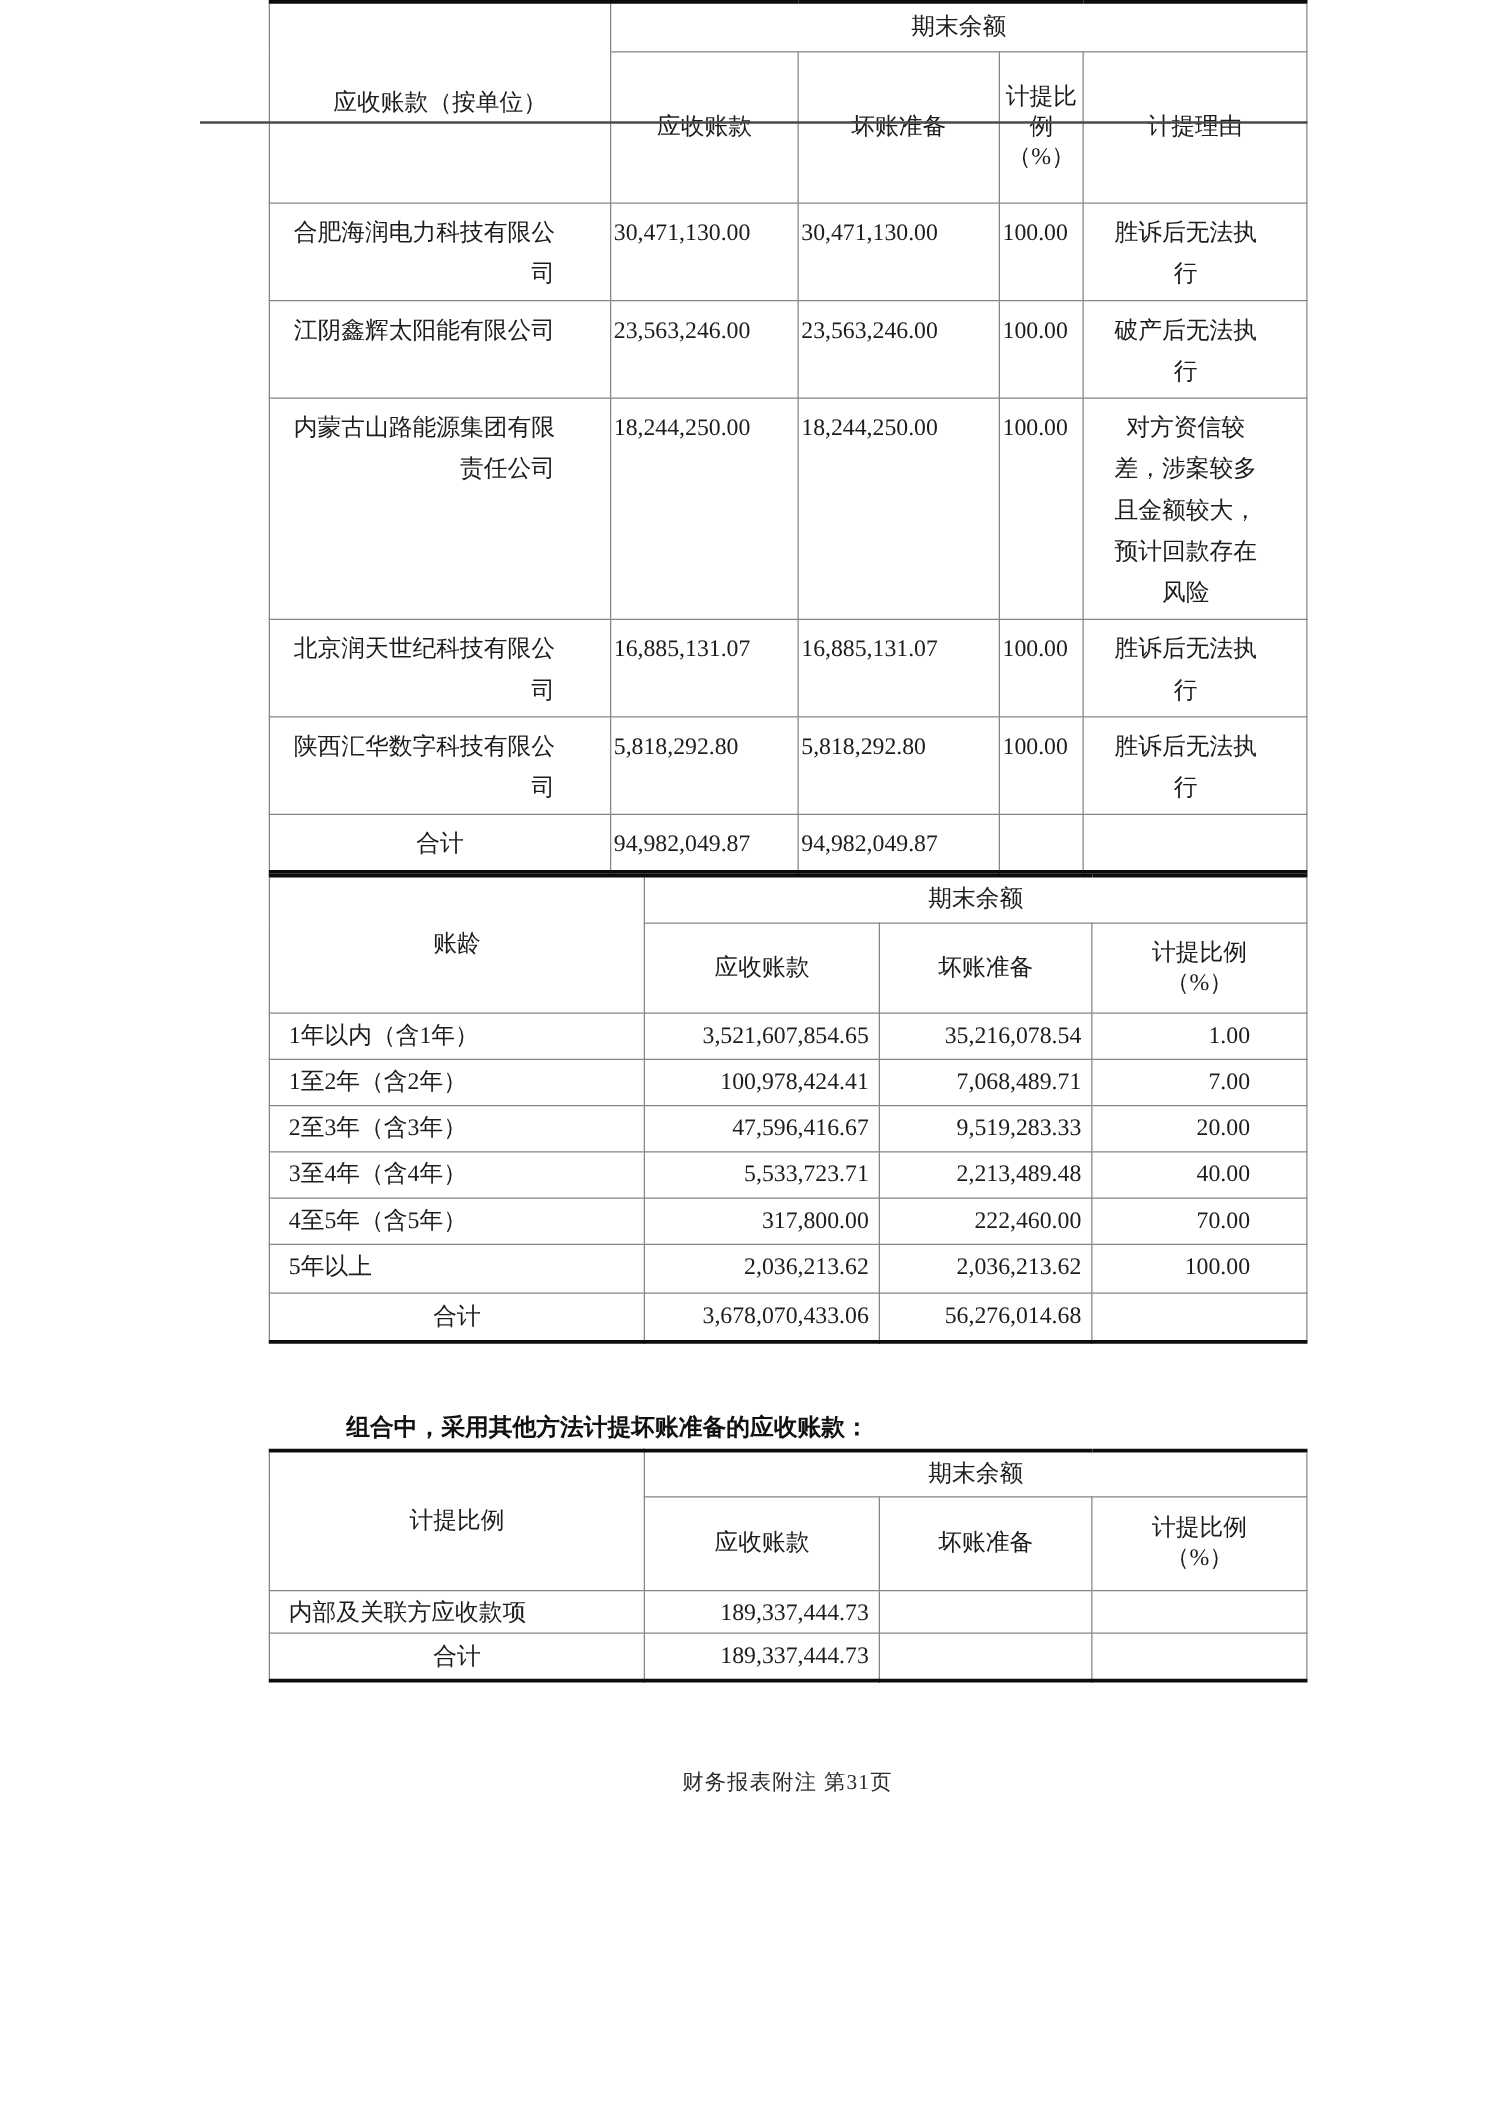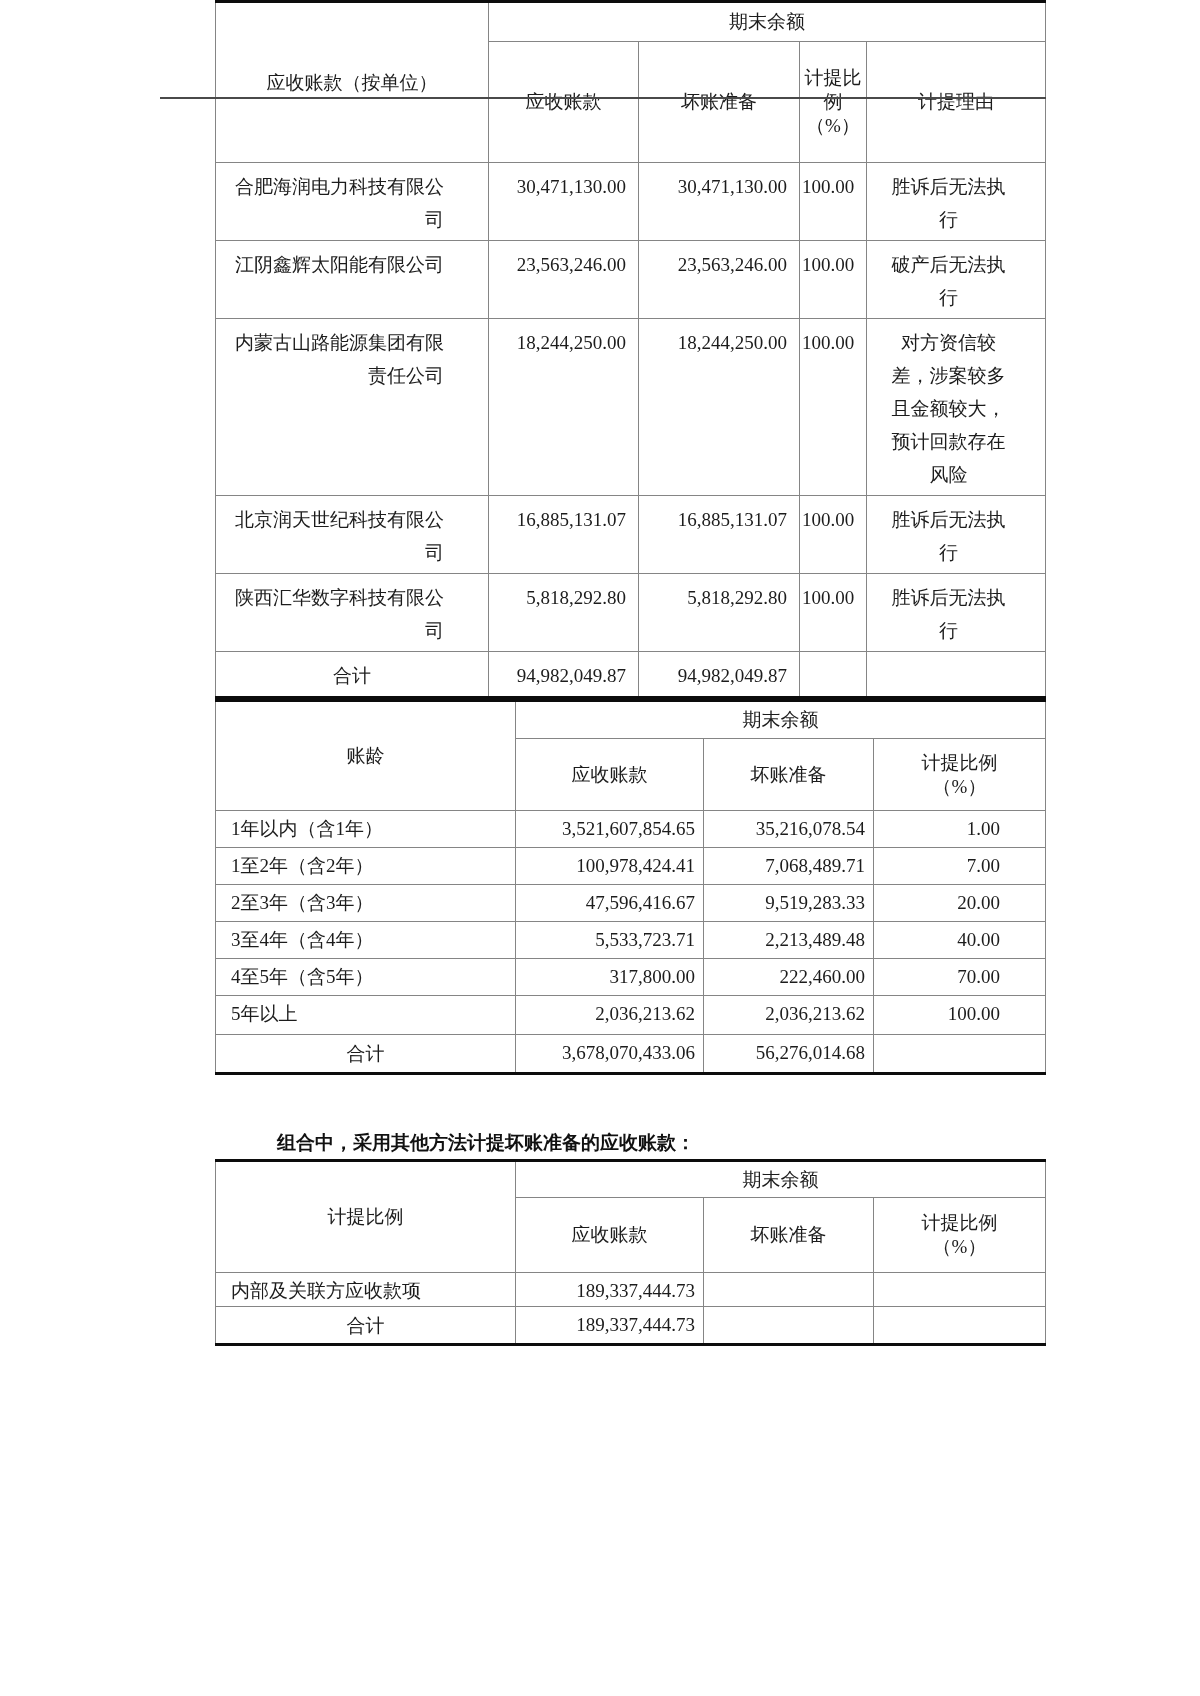--- a/index.html
+++ b/index.html
@@ -34,21 +34,21 @@
     font-weight:normal;
     overflow:hidden;
   }
   th.colhead{text-align:center;vertical-align:middle;line-height:24px;}
   th.pre{white-space:pre-line;}
   .ratio-head1{line-height:40px;}
   .ratio-head2{line-height:36px;}
 
   
   .t1 .name{vertical-align:top;text-align:right;padding:7px 44px 4px 14px;line-height:33px;}
-  .t1 .num{vertical-align:top;text-align:right;padding:7px 12px 4px 2px;line-height:33px;}
+  .t1 .num{vertical-align:top;text-align:left;padding:7px 12px 4px 2px;line-height:33px;}
   .t1 .ratio1{padding-right:13px;}
   .t1 .reason{vertical-align:top;text-align:center;padding:7px 35px 4px 20px;line-height:33px;}
   .t1 .tlabel{vertical-align:top;text-align:center;padding-top:7px;line-height:33px;}
 
   
   .t2 .aging,.t3 .pname{vertical-align:top;text-align:left;padding:5px 4px 2px 15px;line-height:26px;}
   .t2 .num2,.t3 .num2{vertical-align:top;text-align:right;padding:5px 8px 2px 2px;line-height:26px;}
   .t2 .ratio2,.t3 .ratio2{vertical-align:top;text-align:right;padding:5px 45px 2px 2px;line-height:26px;}
   .t2 .tlabel2,.t3 .tlabel2{vertical-align:top;text-align:center;padding-top:6px;line-height:26px;}
 
@@ -229,15 +229,16 @@
         </tr>
         <tr style="height:38px">
           <td class="tlabel2">合计</td>
           <td class="num2">189,337,444.73</td>
           <td class="num2"></td>
           <td class="ratio2"></td>
         </tr>
       </tbody>
     </table>
 
+    <div class="page-footer">财务报表附注 第31页</div>
 
   </div>
 </div>
 
 </body></html>

